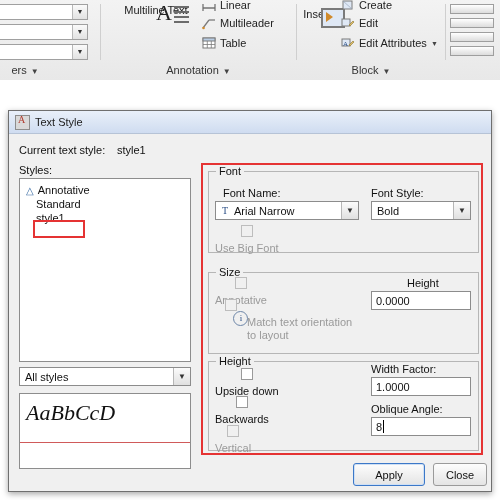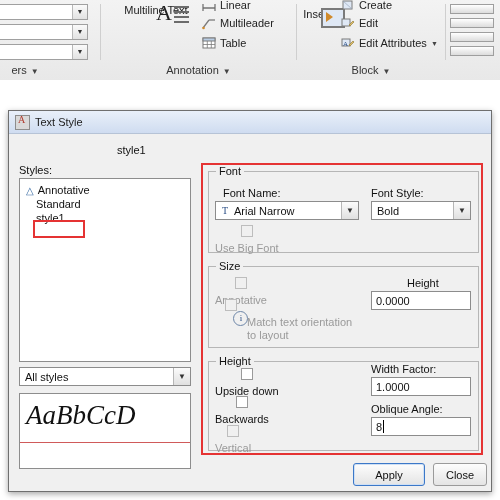--- a/index.html
+++ b/index.html
@@ -122,21 +122,21 @@
   .infoi{
     width:13px;height:13px;border-radius:50%;border:1px solid #6d86a8;
     color:#2b4f86;font-size:9px;text-align:center;line-height:12px;
     font-family:"Liberation Serif",serif;display:inline-block;
   }
   .preview{
     position:absolute;background:#fff;border:1px solid #8d8d8d;box-sizing:border-box;overflow:hidden;
   }
   .preview .ptext{
     position:absolute;left:6px;top:6px;font-family:"Liberation Serif",serif;
-    font-style:italic;font-size:27px;color:#111;white-space:nowrap;
+    font-style:italic;font-size:22px;color:#111;white-space:nowrap;
   }
   .preview .baseline{position:absolute;left:0;right:0;height:1px;background:#d05a5a;}
   .btn{
     position:absolute;height:23px;background:linear-gradient(#fdfdfd,#e4e4e4);
     border:1px solid #9a9a9a;border-radius:3px;box-sizing:border-box;
     font-size:11px;color:#111;display:flex;align-items:center;justify-content:center;
   }
   .btn.primary{border-color:#3c78c8;box-shadow:0 0 0 1px #cfe0f5 inset;}
   .caret{position:absolute;width:1px;background:#000;}
 </style>
@@ -272,20 +272,21 @@
 
 <div id="desktop"></div>
 
 <div id="dialog">
 
   <div id="titlebar">
     <span class="tico"></span>
     <span class="ttl">Text Style</span>
   </div>
 
+  <span class="dlg-label" style="left:10px;top:33px;">Current text style:</span>
   <span class="dlg-label" style="left:108px;top:33px;">style1</span>
 
   <span class="dlg-label" style="left:10px;top:53px;">Styles:</span>
 
   <div class="listbox" style="left:10px;top:67px;width:172px;height:184px;">
     <div class="listitem" style="margin-top:4px;">
       <span class="ai">△</span>
       <span>Annotative</span>
     </div>
     <div class="listitem" style="padding-left:16px;">
@@ -322,21 +323,21 @@
   <span class="dlg-label" style="left:362px;top:76px;">Font Style:</span>
   <div class="drop" style="left:362px;top:90px;width:100px;">
     <span style="padding-left:2px;">Bold</span>
     <span class="dbtn">▼</span>
   </div>
   <div class="chk dis" style="left:206px;top:114px;">
     <span class="box"></span>
     <span>Use Big Font</span>
   </div>
 
-  <div class="group" style="left:199px;top:155px;width:269px;height:80px;">
+  <div class="group" style="left:199px;top:161px;width:269px;height:80px;">
     <span class="gtitle">Size</span>
   </div>
   <div class="chk dis" style="left:206px;top:166px;">
     <span class="box"></span>
     <span>Annotative</span>
     <span class="infoi">i</span>
   </div>
   <div class="chk dis" style="left:216px;top:187px;align-items:flex-start;">
     <span class="box" style="margin-top:1px;"></span>
     <span style="line-height:13px;margin-left:22px;">

